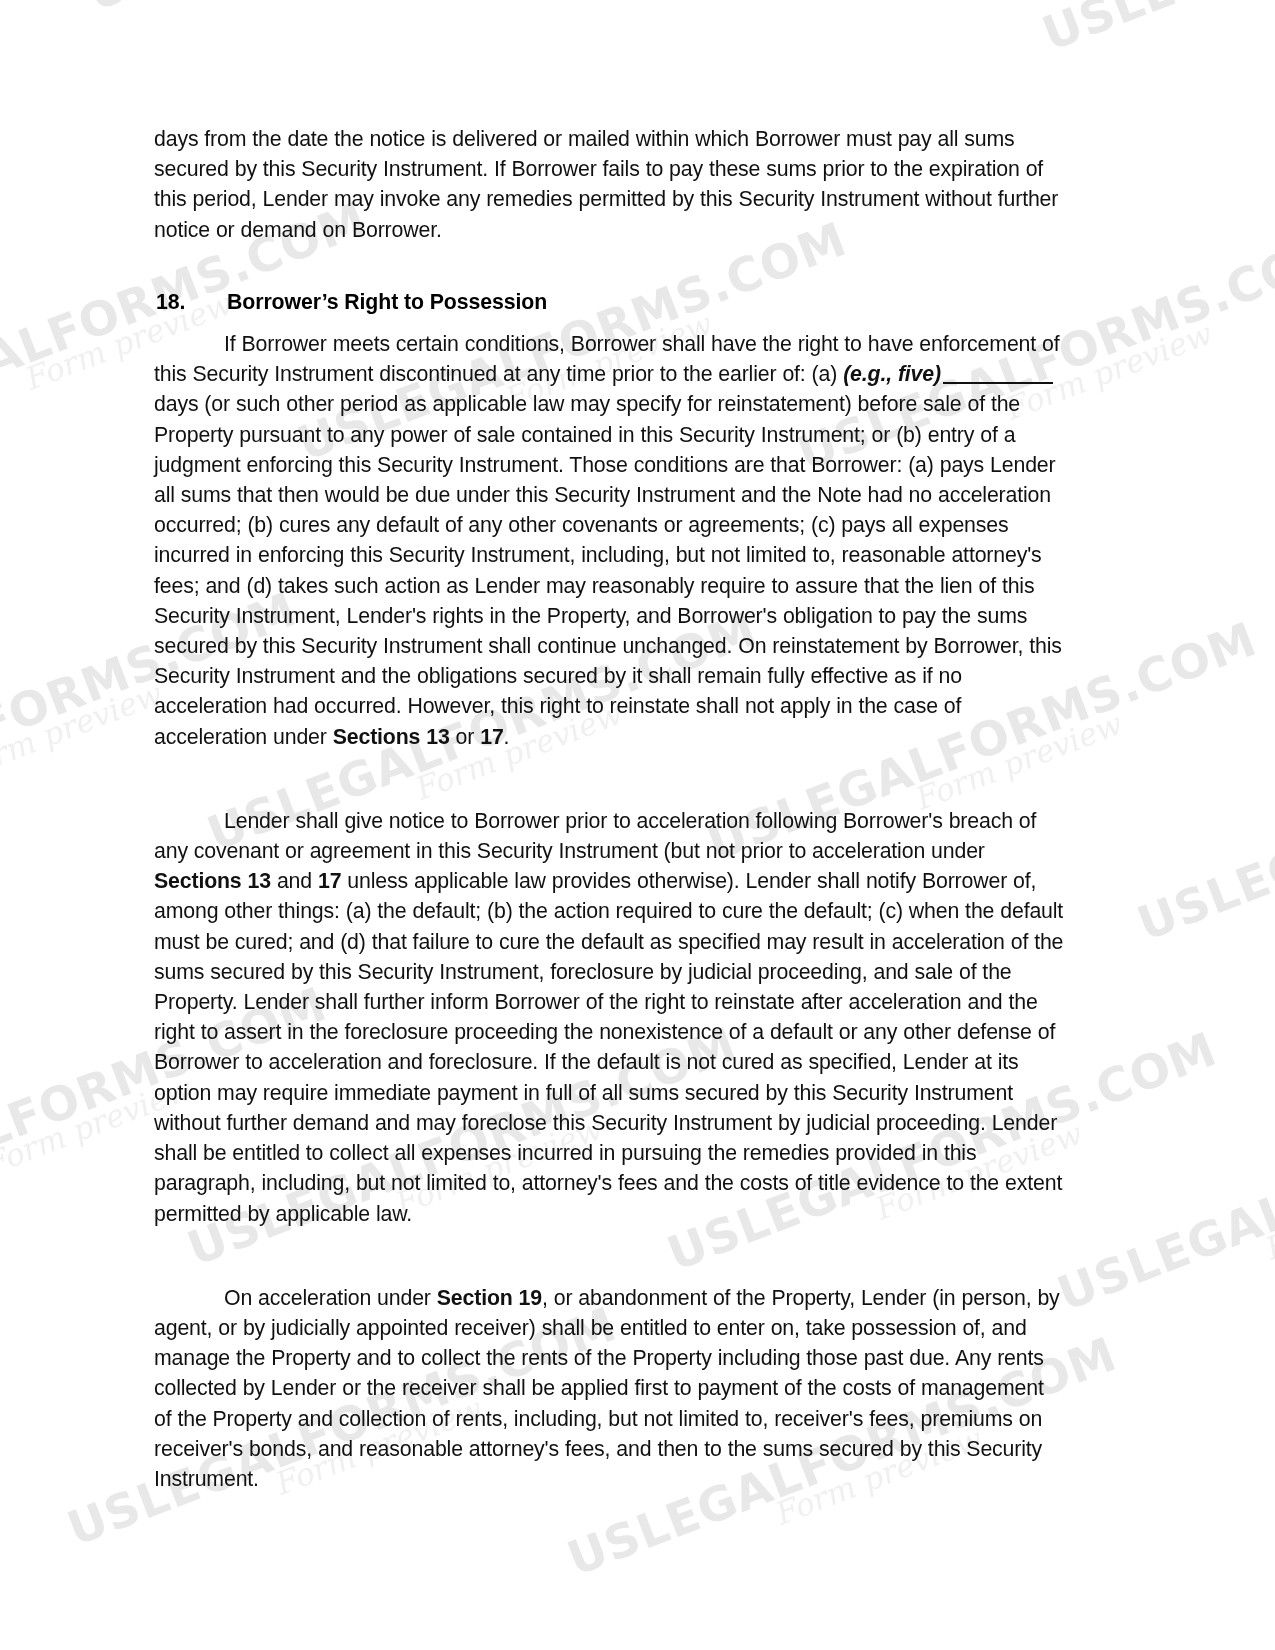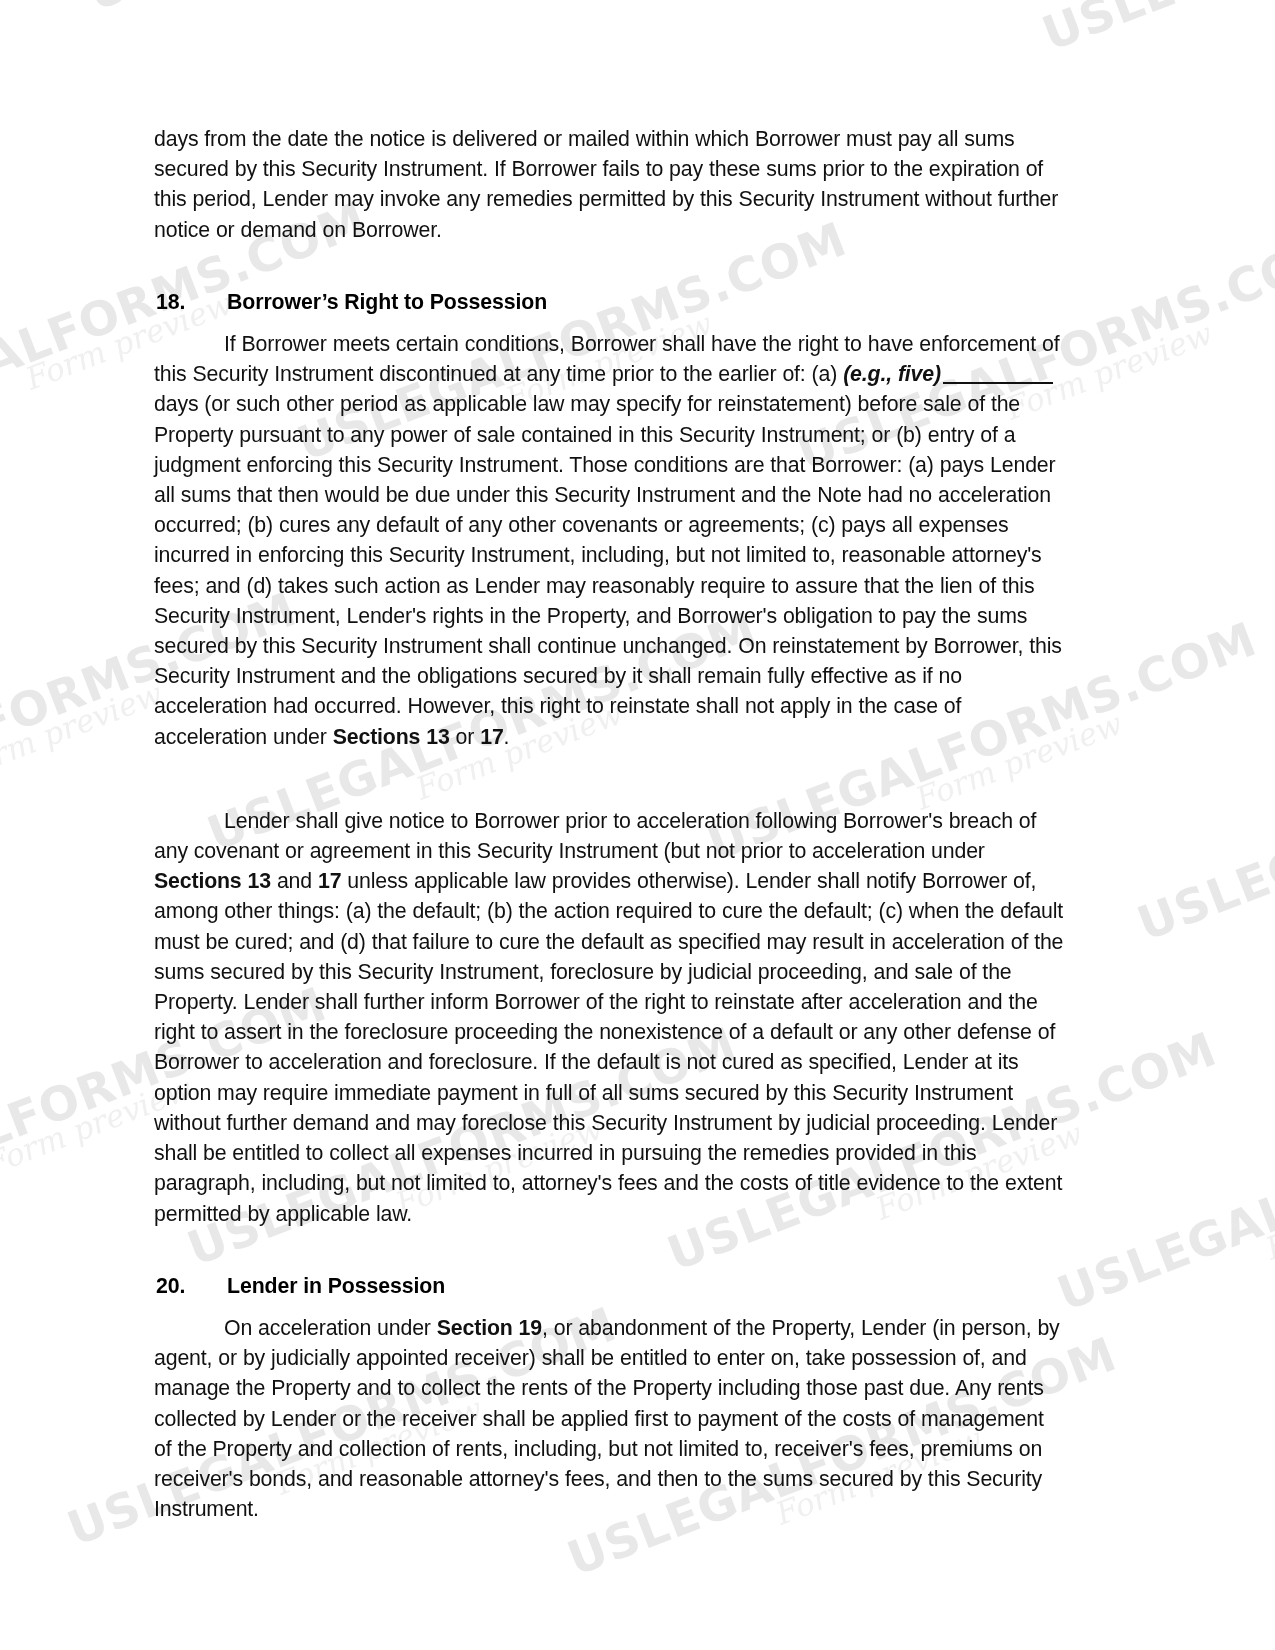--- a/index.html
+++ b/index.html
@@ -186,21 +186,18 @@
     </p>
 
     <div class="section-gap"></div>
 
     <p class="para">
       <span class="indent-first"></span><span>Lender shall give notice to Borrower prior to acceleration following Borrower's breach of any covenant or agreement in this Security Instrument (but not prior to acceleration under </span><b class="ref">Sections 13</b><span> and </span><b class="ref">17</b><span> unless applicable law provides otherwise). Lender shall notify Borrower of, among other things: (a) the default; (b) the action required to cure the default; (c) when the default must be cured; and (d) that failure to cure the default as specified may result in acceleration of the sums secured by this Security Instrument, foreclosure by judicial proceeding, and sale of the Property. Lender shall further inform Borrower of the right to reinstate after acceleration and the right to assert in the foreclosure proceeding the nonexistence of a default or any other defense of Borrower to acceleration and foreclosure. If the default is not cured as specified, Lender at its option may require immediate payment in full of all sums secured by this Security Instrument without further demand and may foreclose this Security Instrument by judicial proceeding. Lender shall be entitled to collect all expenses incurred in pursuing the remedies provided in this paragraph, including, but not limited to, attorney's fees and the costs of title evidence to the extent permitted by applicable law.</span>
     </p>
 
     <div class="section-gap"></div>
 
-    <div class="heading">
-      <span class="num">20.</span><span>Lender in Possession</span>
-    </div>
     <p class="para">
       <span class="indent-first"></span><span>On acceleration under </span><b class="ref">Section 19</b><span>, or abandonment of the Property, Lender (in person, by agent, or by judicially appointed receiver) shall be entitled to enter on, take possession of, and manage the Property and to collect the rents of the Property including those past due. Any rents collected by Lender or the receiver shall be applied first to payment of the costs of management of the Property and collection of rents, including, but not limited to, receiver's fees, premiums on receiver's bonds, and reasonable attorney's fees, and then to the sums secured by this Security Instrument.</span>
     </p>
 
   </div>
 </div>
 
 </body></html>

